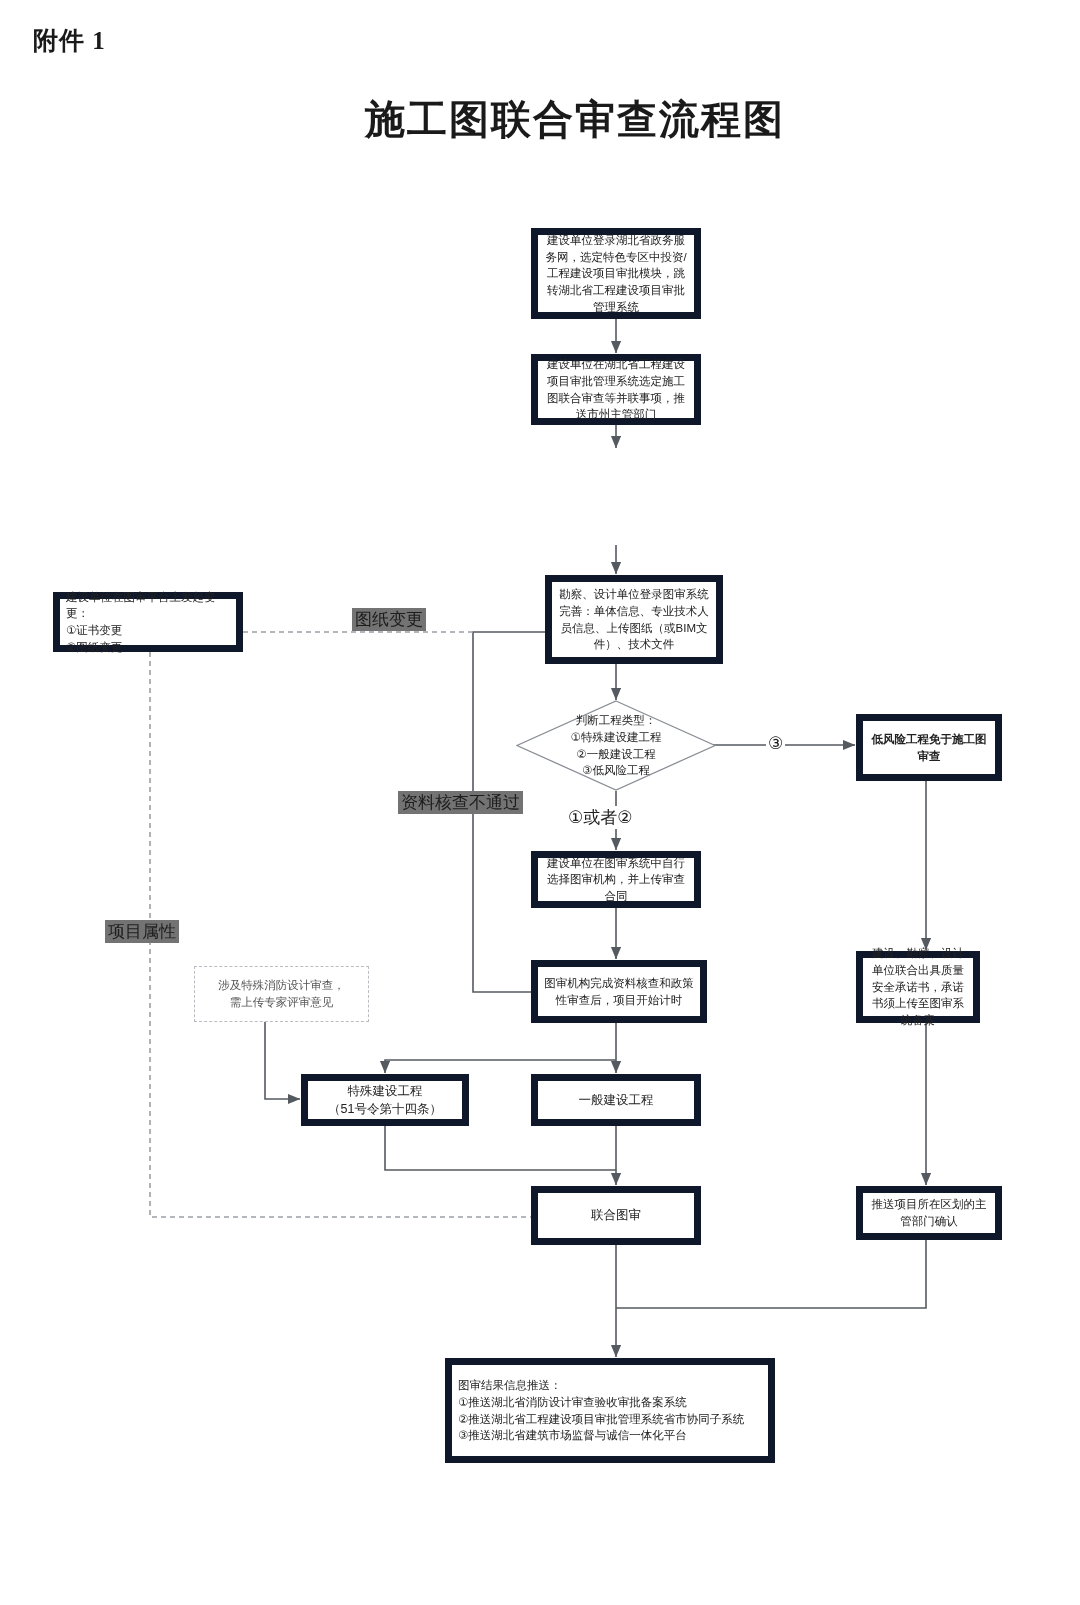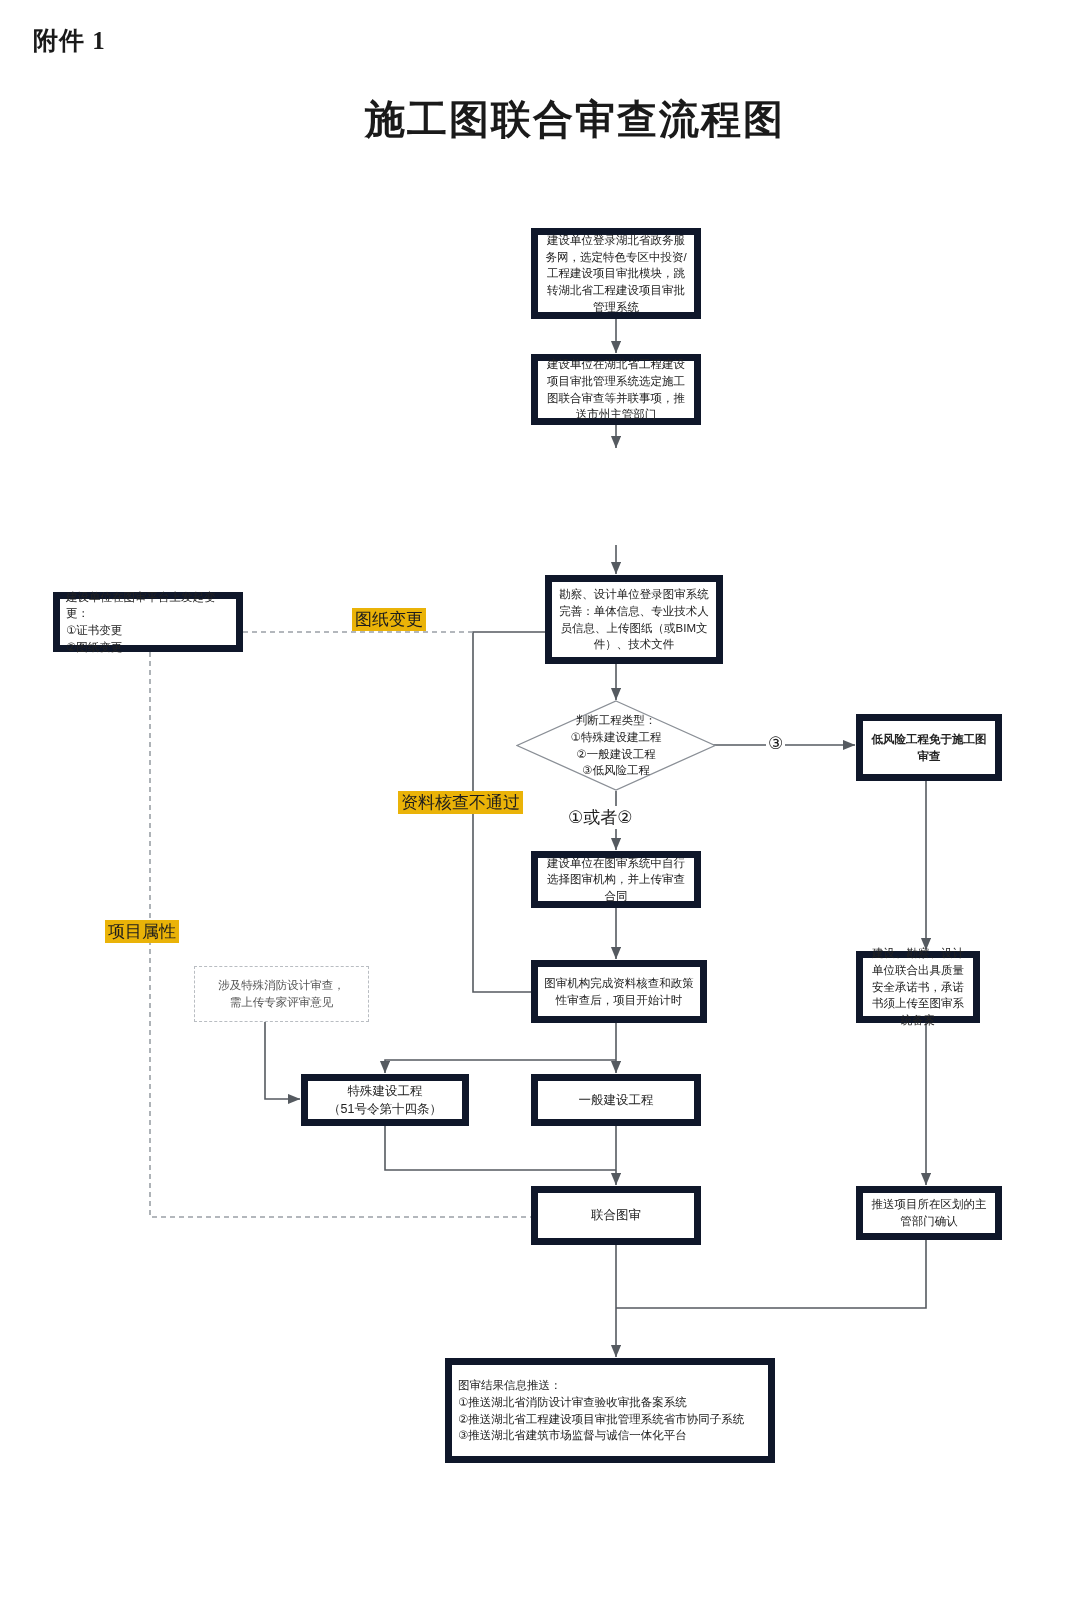--- a/index.html
+++ b/index.html
@@ -81,21 +81,21 @@
     line-height:1.45;
     white-space:pre-line;
     z-index:2;
     color:#222;
   }
   .edge-label{
     position:absolute;
     font-size:17px;
     color:#1d1d1d;
     white-space:nowrap;
-    background:#eab308;
+    background:#737373;
     padding:0 3px;
     font-family:"DejaVu Sans","Liberation Sans",sans-serif;
   }
   .circ-label{
     position:absolute;
     font-size:17px;
     color:#1d1d1d;
     white-space:nowrap;
     background:#ffffff;
     padding:0 2px;

